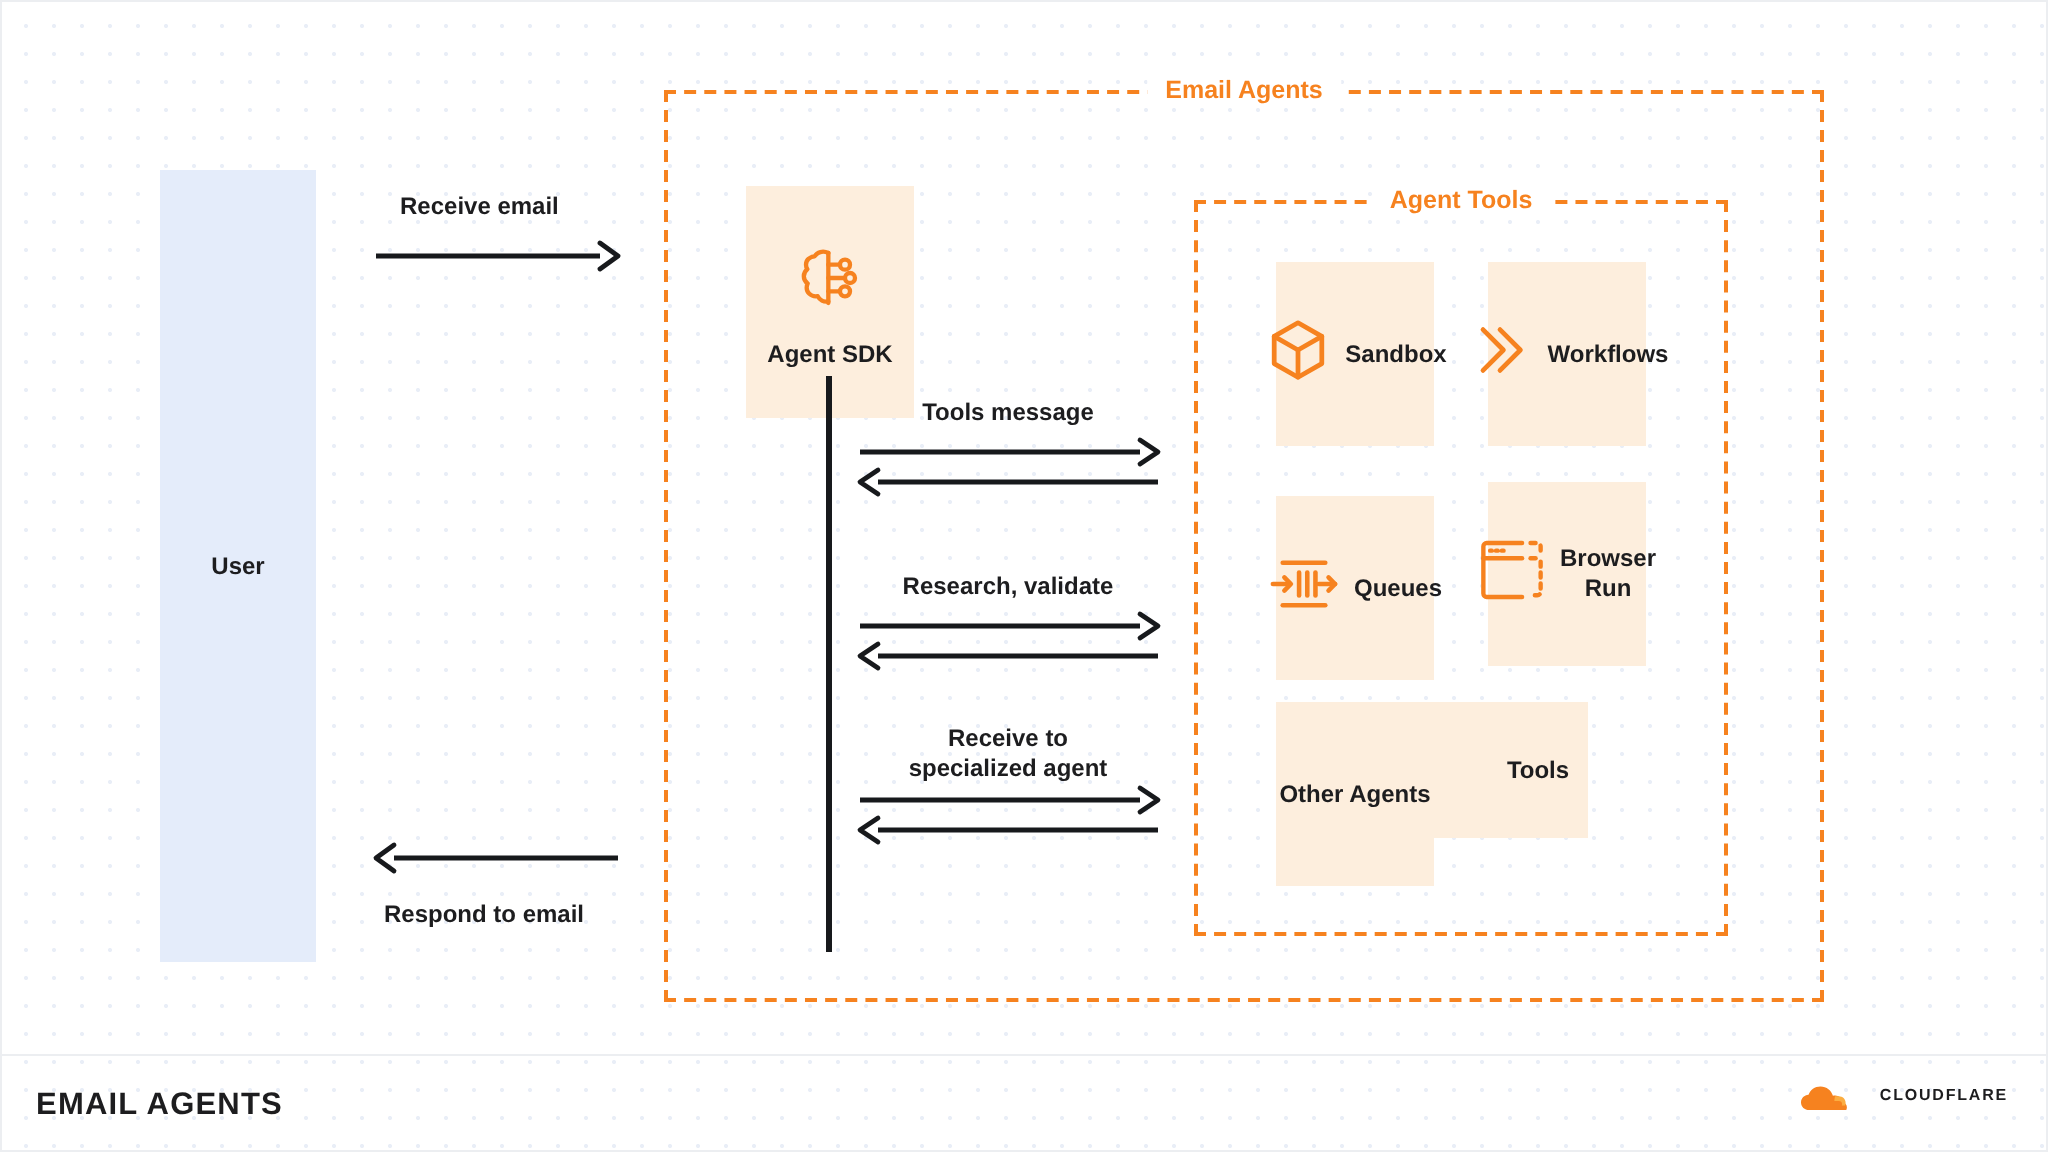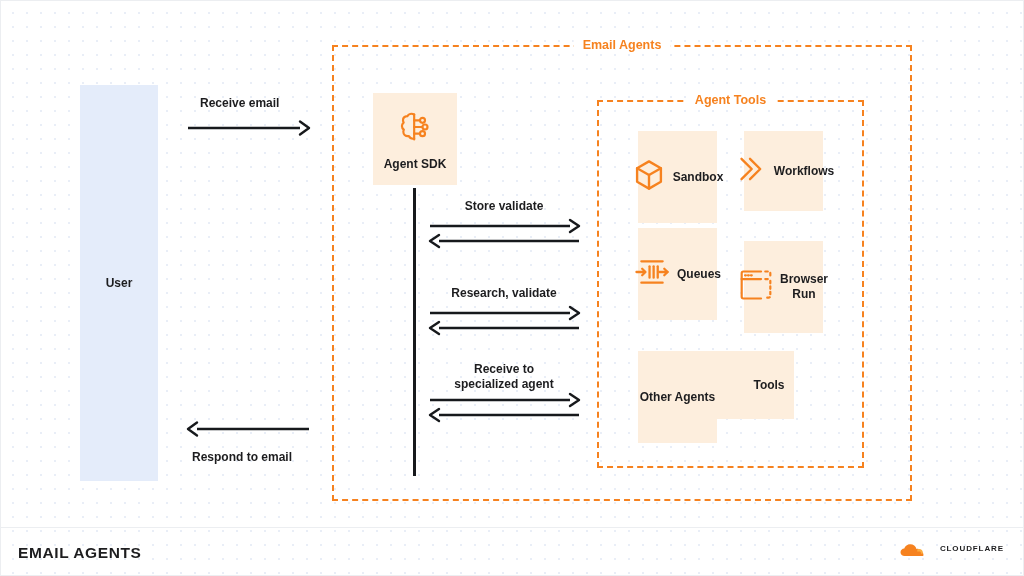--- a/index.html
+++ b/index.html
@@ -120,21 +120,21 @@
     color: #f6821f;
     white-space: nowrap;
   }
 
   
   .sdk-node {
     position: absolute;
     left: 373px;
     top: 93px;
     width: 84px;
-    height: 92px;
+    height: 116px;
     background: #fdeedd;
     display: flex;
     flex-direction: column;
     align-items: center;
     justify-content: center;
     gap: 6px;
   }
   .sdk-label {
     font-size: 12px;
     font-weight: bold;
@@ -164,22 +164,22 @@
   }
   .tool-label {
     font-size: 12px;
     font-weight: bold;
     color: #1d1d1f;
     text-align: center;
     line-height: 1.25;
   }
 
   .tile-sandbox     { left: 638px; top: 131px; height: 92px; }
-  .tile-workflows   { left: 744px; top: 131px; height: 80px; }
-  .tile-queues      { left: 638px; top: 228px; height: 92px; }
+  .tile-workflows   { left: 744px; top: 131px; height: 92px; }
+  .tile-queues      { left: 638px; top: 248px; height: 92px; }
   .tile-browserrun  { left: 744px; top: 241px; height: 92px; }
   .tile-otheragents { left: 638px; top: 351px; height: 92px; }
   .tile-tools       { left: 715px; top: 351px; height: 68px; padding-left: 29px; }
 
   
   .msg-label {
     position: absolute;
     font-size: 12px;
     font-weight: bold;
     color: #1d1d1f;
@@ -239,21 +239,21 @@
         <circle cx="33" cy="16" r="3"></circle>
         <circle cx="36" cy="24" r="3"></circle>
         <circle cx="33" cy="32" r="3"></circle>
       </svg>
     </span>
     <span class="sdk-label">Agent SDK</span>
   </div>
 
   <div class="sdk-lifeline"></div>
 
-  <div class="msg-label" style="left:424px; top:199px; width:160px;">Store validate</div>
+  <div class="msg-label" style="left:424px; top:199px; width:160px;">Tools message</div>
   <svg class="arrow-svg" style="left:430px; top:219px;" width="152" height="14">
     <line x1="0" y1="7" x2="140" y2="7" stroke="#17191c" stroke-width="2.4"></line>
     <path d="M140 1 L149 7 L140 13" fill="none" stroke="#17191c" stroke-width="2.4" stroke-linecap="round" stroke-linejoin="round"></path>
   </svg>
   <svg class="arrow-svg" style="left:430px; top:234px;" width="152" height="14">
     <line x1="149" y1="7" x2="9" y2="7" stroke="#17191c" stroke-width="2.4"></line>
     <path d="M9 1 L0 7 L9 13" fill="none" stroke="#17191c" stroke-width="2.4" stroke-linecap="round" stroke-linejoin="round"></path>
   </svg>
 
   <div class="msg-label" style="left:424px; top:286px; width:160px;">Research, validate</div>

